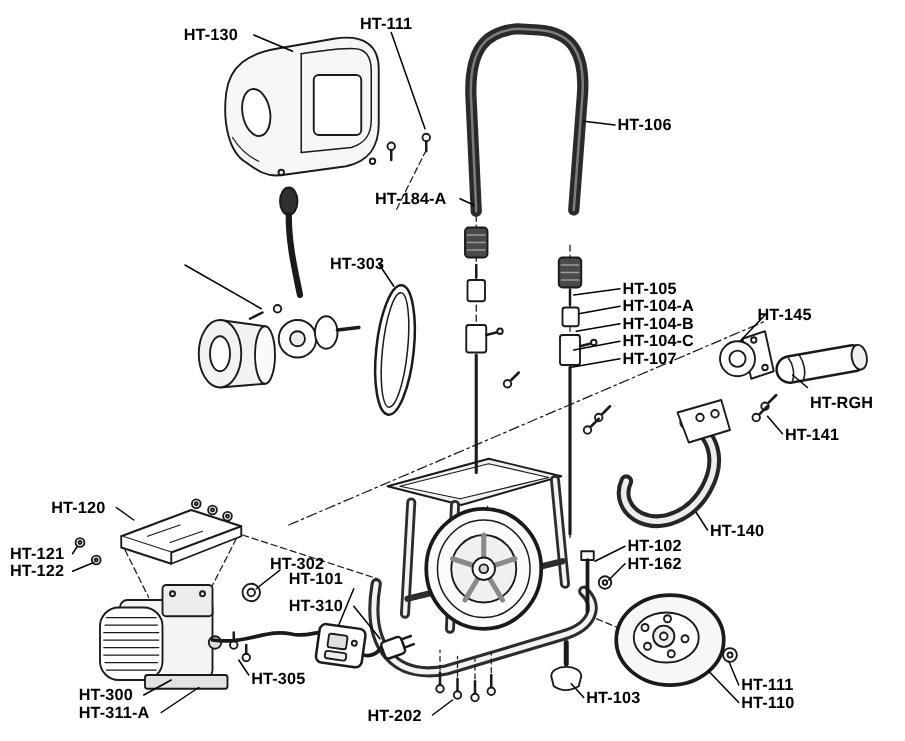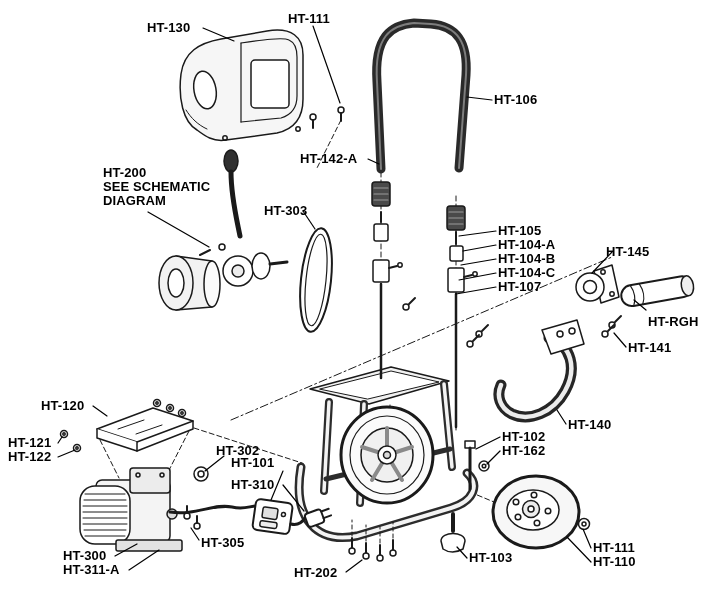--- a/index.html
+++ b/index.html
@@ -294,24 +294,21 @@
     <path d="M346,572 L362,560"></path>
     <path d="M591,548 L583,529"></path>
     <path d="M591,562 L567,537"></path>
   </g>
 </g>
 </svg>
 
 <div class="lbl" style="left:147px;top:21px">HT-130</div>
 <div class="lbl" style="left:288px;top:12px">HT-111</div>
 <div class="lbl" style="left:494px;top:93px">HT-106</div>
-<div class="lbl" style="left:300px;top:152px">HT-142-A</div>
-<div class="lbl" style="left:103px;top:166px">HT-200
-SEE SCHEMATIC
-DIAGRAM</div>
+<div class="lbl" style="left:300px;top:152px">HT-184-A</div>
 <div class="lbl" style="left:264px;top:204px">HT-303</div>
 <div class="lbl" style="left:498px;top:224px">HT-105</div>
 <div class="lbl" style="left:498px;top:238px">HT-104-A</div>
 <div class="lbl" style="left:498px;top:252px">HT-104-B</div>
 <div class="lbl" style="left:498px;top:266px">HT-104-C</div>
 <div class="lbl" style="left:498px;top:280px">HT-107</div>
 <div class="lbl" style="left:606px;top:245px">HT-145</div>
 <div class="lbl" style="left:648px;top:315px">HT-RGH</div>
 <div class="lbl" style="left:628px;top:341px">HT-141</div>
 <div class="lbl" style="left:568px;top:418px">HT-140</div>

